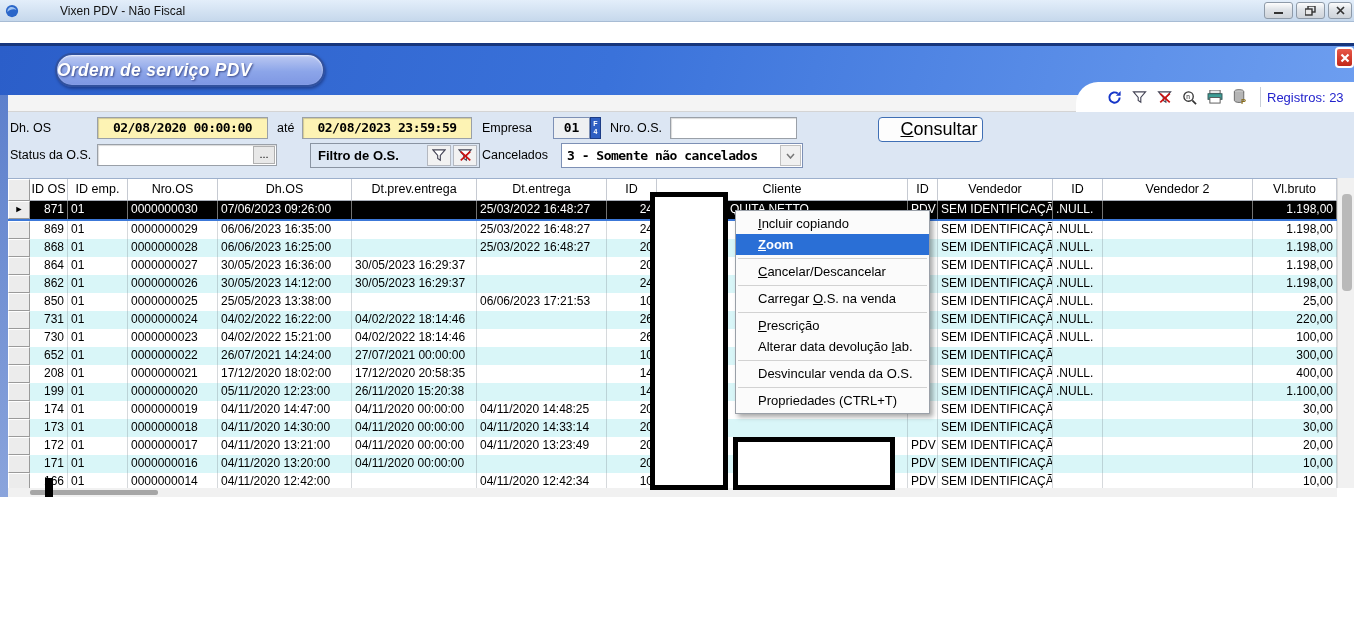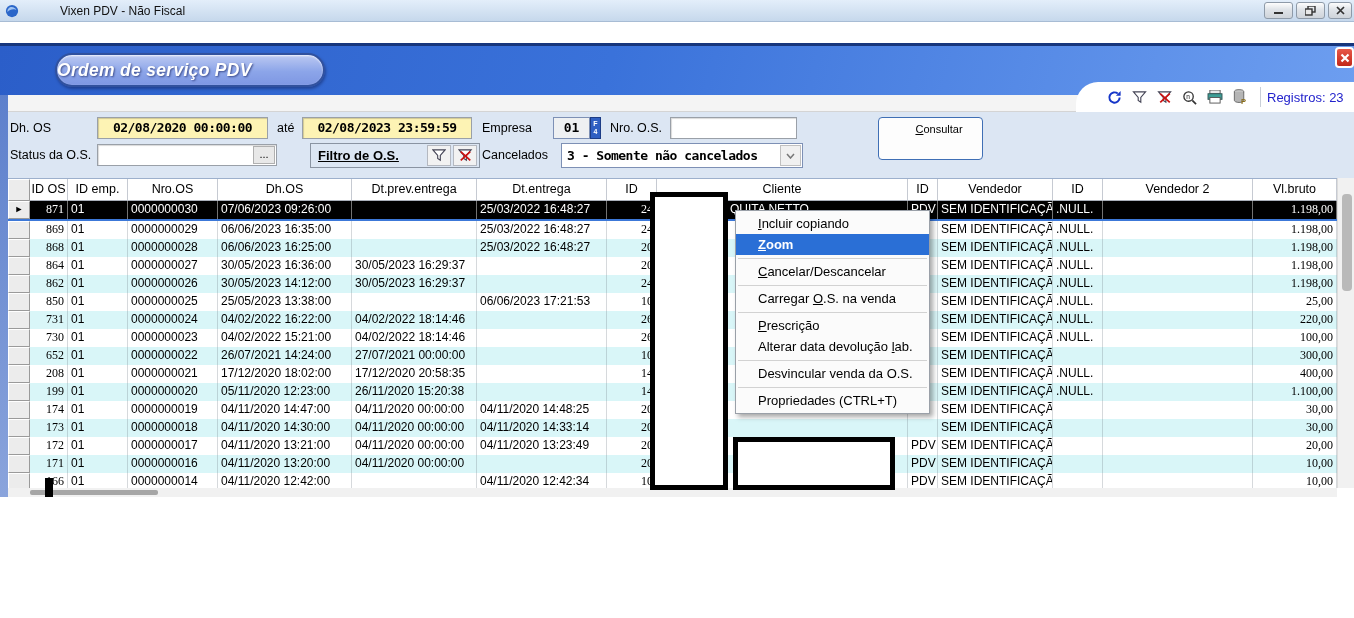--- a/index.html
+++ b/index.html
@@ -56,48 +56,48 @@
   .flabel { position:absolute; font-size:12.5px; color:#000; }
   .yellow-input { position:absolute; height:22px; background:#fdf3b4; border:1px solid #9aa0a8;
     box-shadow:inset 1px 1px 1px rgba(0,0,0,.18); font-family:"DejaVu Sans Mono", monospace;
     font-weight:bold; font-size:13px; letter-spacing:-0.5px; text-align:center; line-height:20px; }
   .white-input { position:absolute; height:22px; background:#fff; border:1px solid #9aa0a8;
     box-shadow:inset 1px 1px 1px rgba(0,0,0,.15); }
   .empresa-input { position:absolute; height:22px; background:#eef0f2; border:1px solid #7d90b5;
     font-family:"DejaVu Sans Mono", monospace; font-weight:bold; font-size:13px; text-align:center; line-height:20px; }
   .f4-btn { position:absolute; width:11px; height:22px; background:#2f5fc2; border:1px solid #1c3c86;
     color:#fff; font-size:7px; font-weight:bold; line-height:8px; text-align:center; padding-top:2px; }
-  .consultar-btn { position:absolute; left:870px; top:5px; width:105px; height:43px; background:#fdfdfd;
-    border:1px solid #3f6fb5; border-radius:4px; font-size:11px; color:#000; text-align:center; line-height:23px;padding-left:17px; }
+  .consultar-btn { position:absolute; left:870px; top:5px; width:105px; height:25px; background:#fdfdfd;
+    border:1px solid #3f6fb5; border-radius:4px; font-size:18px; color:#000; text-align:center; line-height:23px;padding-left:17px; }
   .dots-btn { position:absolute; width:22px; height:18px; top:1px; right:1px; background:#e8e8e8;
     border:1px solid #b0b0b0; font-size:11px; text-align:center; line-height:14px; }
   .filtro-box { position:absolute; left:302px; top:31px; width:170px; height:25px; background:#dce6f3;
     border:1px solid #8a94a2; display:flex; align-items:center; }
-  .filtro-box .lbl { font-size:13px; font-weight:bold; padding-left:7px; flex:1;text-decoration:underline; }
+  .filtro-box .lbl { font-size:13px; font-weight:bold; padding-left:7px; flex:1; }
   .mini-icon-btn { width:24px; height:21px; background:#f2f2f2; border:1px solid #b4b8c0;
     display:flex; align-items:center; justify-content:center; margin-right:2px; }
   .dropdown { position:absolute; left:553px; top:31px; width:242px; height:25px; background:#fff;
     border:1px solid #7d90b5; font-family:"DejaVu Sans Mono", monospace; font-weight:bold; font-size:13px;
     letter-spacing:-0.5px; line-height:23px; padding-left:5px; }
   .dd-btn { position:absolute; right:1px; top:1px; width:21px; height:21px; background:#f0f0f0;
     border:1px solid #c0c0c0; display:flex; align-items:center; justify-content:center; }
   .ul-first::first-letter { text-decoration:underline; }
 
   
   .tablearea { position:absolute; left:8px; top:178px; width:1329px; height:310px;
     border-top:1px solid #9db0cc; background:#fff; overflow:hidden; }
   .trow, .thead { display:grid; }
   .thead { height:22px; }
   .th { font-size:12.5px; color:#000; text-align:center; line-height:21px; background:#fff;
     border-right:1px solid #c6cad2; border-bottom:1px solid #aab0ba; overflow:hidden; white-space:nowrap; }
   .th.selcol, .td.selcol { background:#ececec; border:1px solid; border-color:#ffffff #9a9a9a #9a9a9a #ffffff; }
   .trow { height:18px; }
   .td { font-size:12px; color:#000; line-height:17px; padding:0 3px; overflow:hidden; white-space:nowrap;
     border-right:1px solid rgba(120,128,140,.30); }
-  .td.r { text-align:right;font-family:Liberation Serif, serif; }
+  .td.r { text-align:right; }
   .trow.even .td:not(.selcol) { background:#ffffff; }
   .trow.odd  .td:not(.selcol) { background:#d9f6f8; }
   .trow.selected .td:not(.selcol) { background:#000; color:#fff; border-right:1px solid rgba(255,255,255,.45); }
   .trow.selected { border-bottom:2px solid #3c78d8; height:20px; }
   .td.selcol { font-size:9px; line-height:15px; text-align:center; color:#000; padding:0; }
   .indent-cliente { padding-left:73px !important; }
 
   
   .hscroll { position:absolute; left:8px; top:488px; width:1329px; height:9px; background:#f1f1f1; }
   .hthumb { position:absolute; left:22px; top:2px; width:128px; height:5px; background:#a6a6a6; border-radius:2px; }

